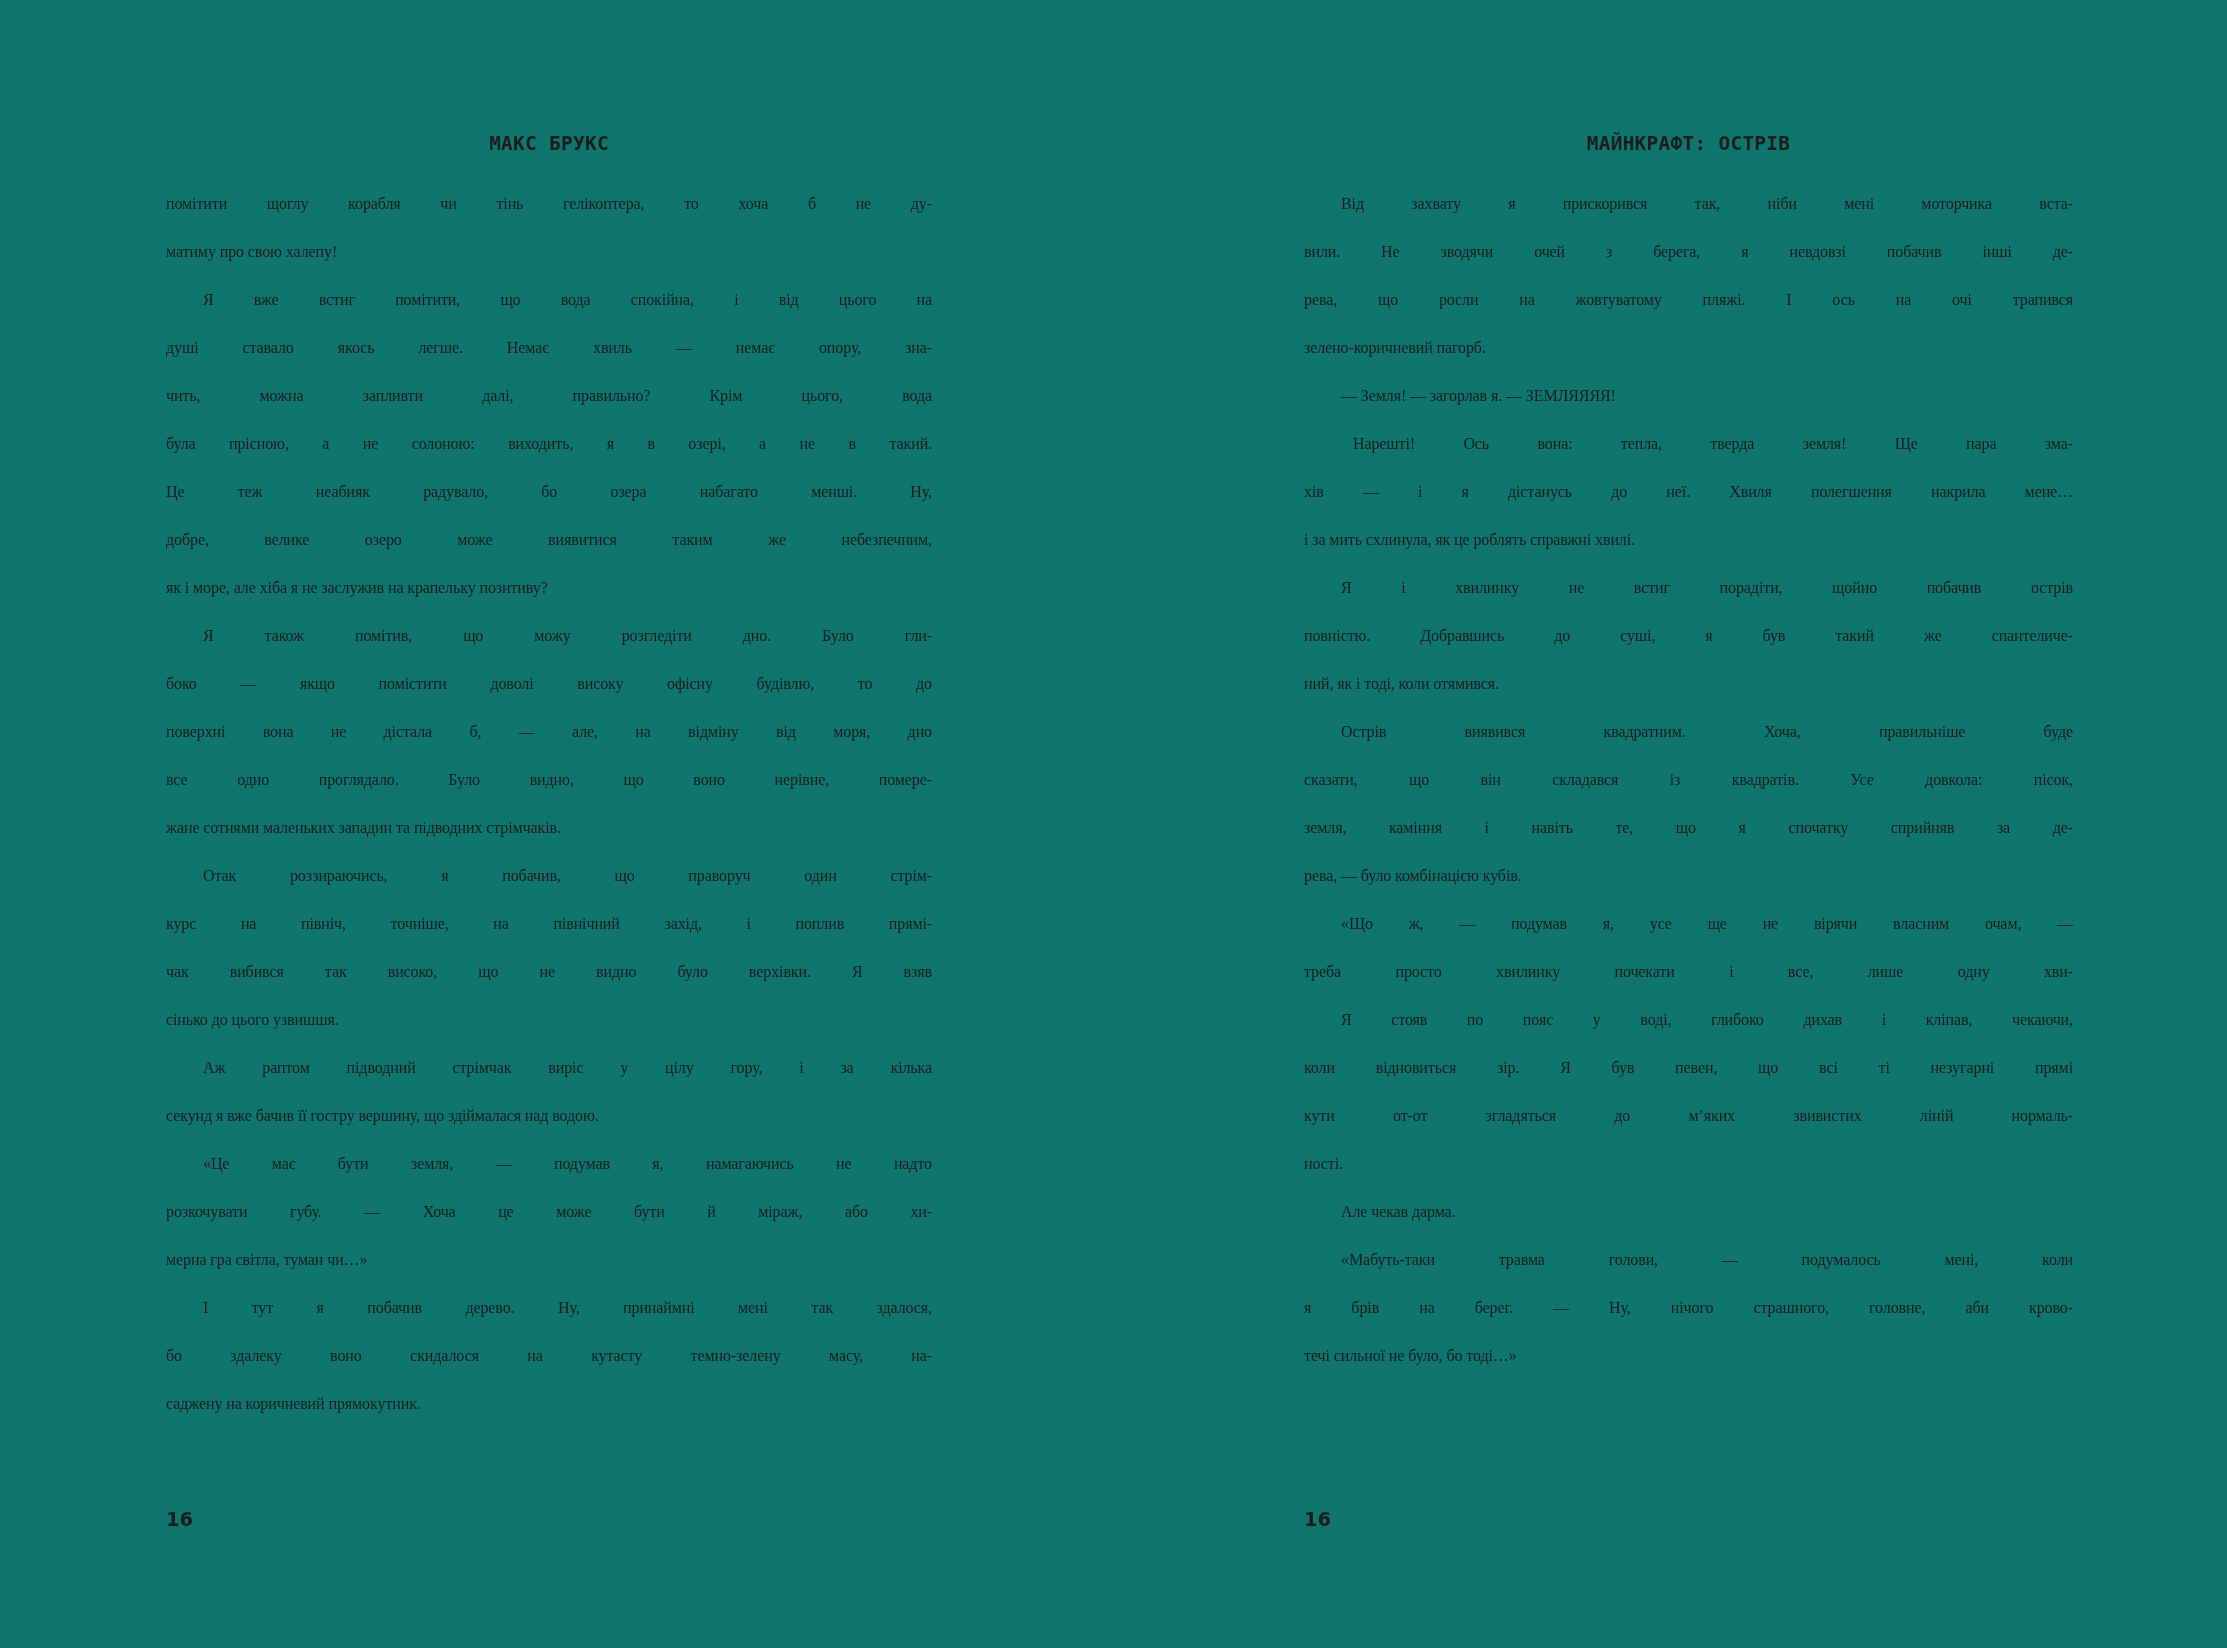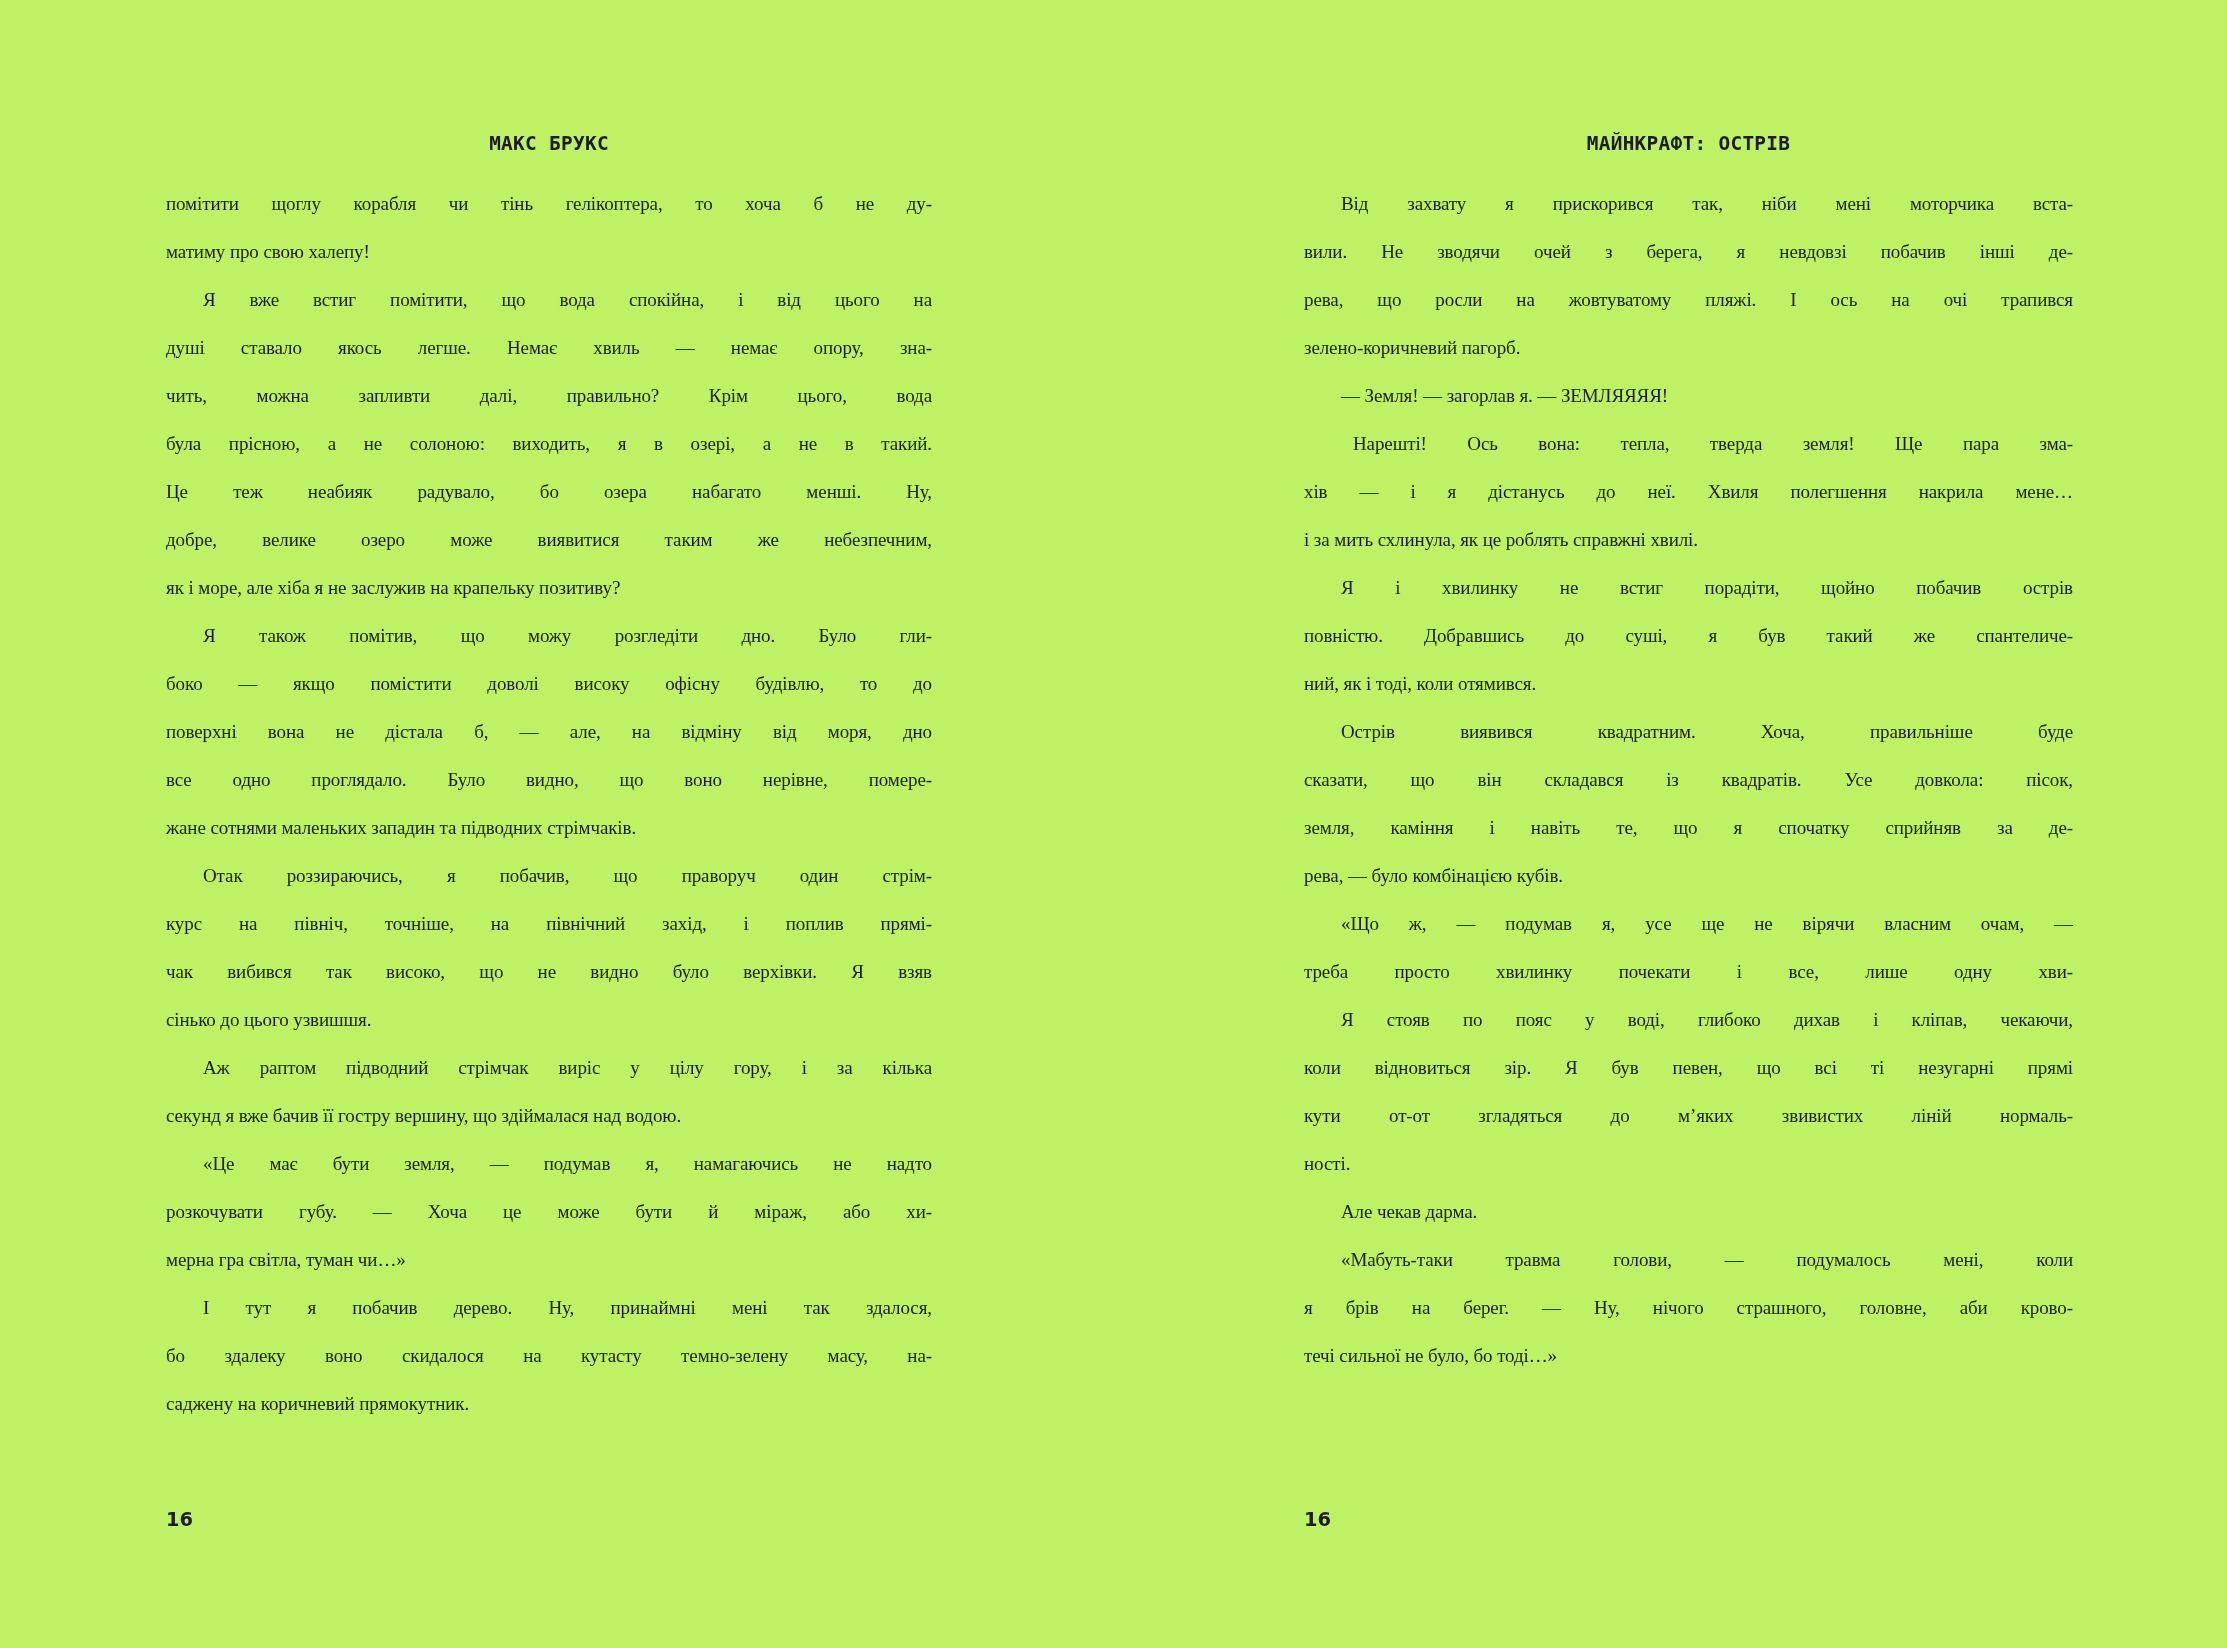--- a/index.html
+++ b/index.html
@@ -4,21 +4,21 @@
 <style>
   html, body {
     margin: 0;
     padding: 0;
     background: #ffffff;
   }
   #page {
     position: relative;
     width: 2227px;
     height: 1648px;
-    background: #bef264;
+    background: #0f766e;
     overflow: hidden;
     font-family: "Liberation Serif", "DejaVu Serif", serif;
     color: #1c1c1c;
   }
   .running-header {
     position: absolute;
     top: 132px;
     height: 23px;
     line-height: 23px;
     text-align: center;
@@ -35,21 +35,21 @@
   .text-column {
     position: absolute;
     top: 180px;
   }
   #column-left  { left: 166px;  width: 766px; }
   #column-right { left: 1304px; width: 769px; }
 
   .line {
     height: 48px;
     line-height: 48px;
-    font-size: 19px;
+    font-size: 16px;
     letter-spacing: -0.1px;
     text-align: justify;
     text-align-last: justify;
     text-justify: inter-word;
   }
   .line.ind  { text-indent: 37px; }
   .line.ind2 { text-indent: 49px; }
   .line.end {
     text-align: left;
     text-align-last: left;

